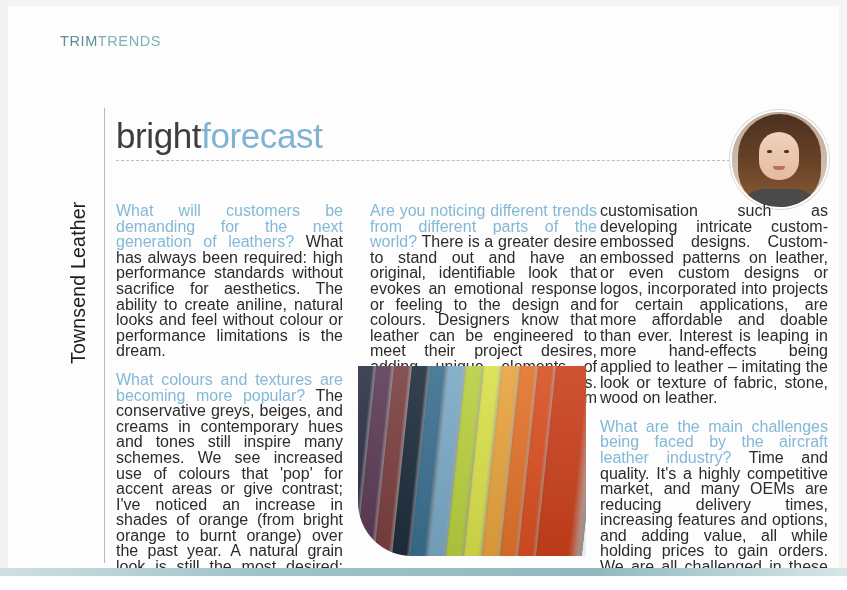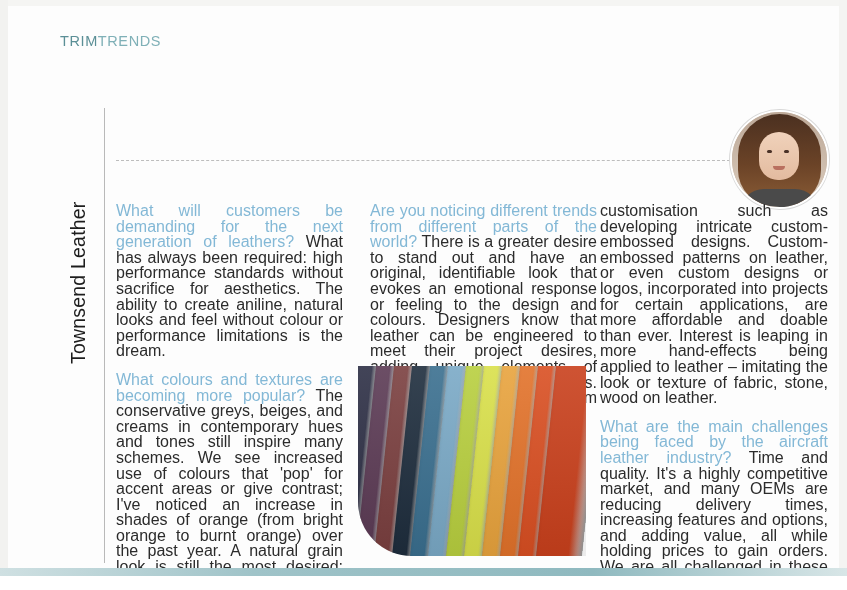--- a/index.html
+++ b/index.html
@@ -242,20 +242,23 @@
 
   <div class="runhead">
     <span class="trim">TRIM</span><span class="trends">TRENDS</span>
   </div>
 
   <div class="side-title-wrap">
     <div class="side-title">Townsend Leather</div>
   </div>
   <div class="side-rule"></div>
 
+  <div class="headline">
+    <span class="bright">bright</span><span class="forecast">forecast</span>
+  </div>
   <div class="headline-rule"></div>
 
   <div class="portrait">
     <div class="bg"></div>
     <div class="hair"></div>
     <div class="face"></div>
     <div class="eye-l"></div>
     <div class="eye-r"></div>
     <div class="mouth"></div>
     <div class="shoulders"></div>

